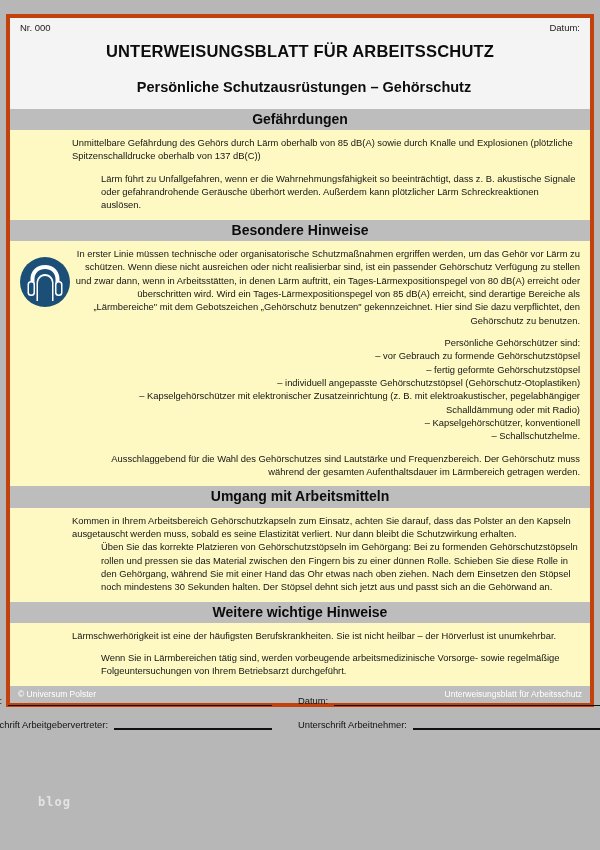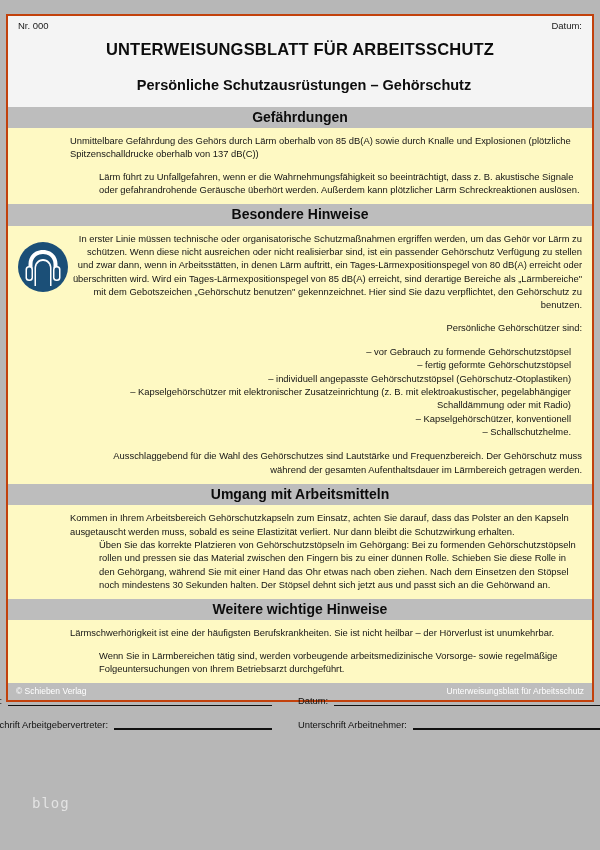--- a/index.html
+++ b/index.html
@@ -17,21 +17,21 @@
     background:#b7b7b7;
   }
 
   
   .sheet{
     position:absolute;
     left:6px; top:14px; right:6px;
     width:588px;
     background:#f4f4f4;
     box-sizing:border-box;
-    border:2px solid #c2410c;
+    border:4px solid #c2410c;
   }
 
   
   .idrow{
     display:flex;justify-content:space-between;
     padding:4px 10px 0 10px;
     font-size:9.5px;color:#1b1b1b;
   }
   .idrow span{white-space:nowrap;}
 
@@ -75,21 +75,21 @@
   .body p.tight{margin-bottom:0;}
 
   
   .sec-hinweise{position:relative;text-align:right;}
   .pict{
     position:absolute;
     left:10px;top:16px;
     width:50px;height:50px;
   }
 
-  .list{margin:11px;padding:0;list-style:none;}
+  .list{margin:0;padding:0;list-style:none;}
   .list li{margin:0;padding:0;}
 
   
   .footer{
     background:#bdbdbd;
     display:flex;justify-content:space-between;
     align-items:center;
     padding:3px 8px 4px 8px;
     font-size:8.5px;
     color:#ffffff;
@@ -120,25 +120,26 @@
     flex:1 1 auto;
     border-bottom:1px solid #111;
     margin-left:6px;
     height:11px;
   }
   .sigline .rule.thick{border-bottom-width:2px;}
 
   
   .watermark{
     position:absolute;
-    left:32px;top:795px;
-    font-size:14px;
+    left:38px;top:795px;
+    font-size:12px;
     color:#e3e3e3;
     letter-spacing:1px;
     font-family:"DejaVu Sans Mono",monospace;
+    font-weight:bold;
   }
 </style>
 </head>
 <body>
 
 <div class="page">
 
   <div class="sheet">
 
     <div class="idrow">
@@ -188,21 +189,21 @@
       <p>Üben Sie das korrekte Platzieren von Gehörschutzstöpseln im Gehörgang: Bei zu formenden Gehörschutzstöpseln rollen und pressen sie das Material zwischen den Fingern bis zu einer dünnen Rolle. Schieben Sie diese Rolle in den Gehörgang, während Sie mit einer Hand das Ohr etwas nach oben ziehen. Nach dem Einsetzen den Stöpsel noch mindestens 30 Sekunden halten. Der Stöpsel dehnt sich jetzt aus und passt sich an die Gehörwand an.</p>
     </div>
 
     <div class="bar">Weitere wichtige Hinweise</div>
     <div class="body">
       <p>Lärmschwerhörigkeit ist eine der häufigsten Berufskrankheiten. Sie ist nicht heilbar – der Hörverlust ist unumkehrbar.</p>
       <p>Wenn Sie in Lärmbereichen tätig sind, werden vorbeugende arbeitsmedizinische Vorsorge- sowie regelmäßige Folgeuntersuchungen von Ihrem Betriebsarzt durchgeführt.</p>
     </div>
 
     <div class="footer">
-      <span>© Schieben Verlag</span>
+      <span>© Universum Polster</span>
       <span>Unterweisungsblatt für Arbeitsschutz</span>
     </div>
 
   </div>
 
   <div class="signs">
     <div class="sigcol left">
       <div class="sigline">
         <span class="lbl">Datum:</span>
         <span class="rule"></span>

